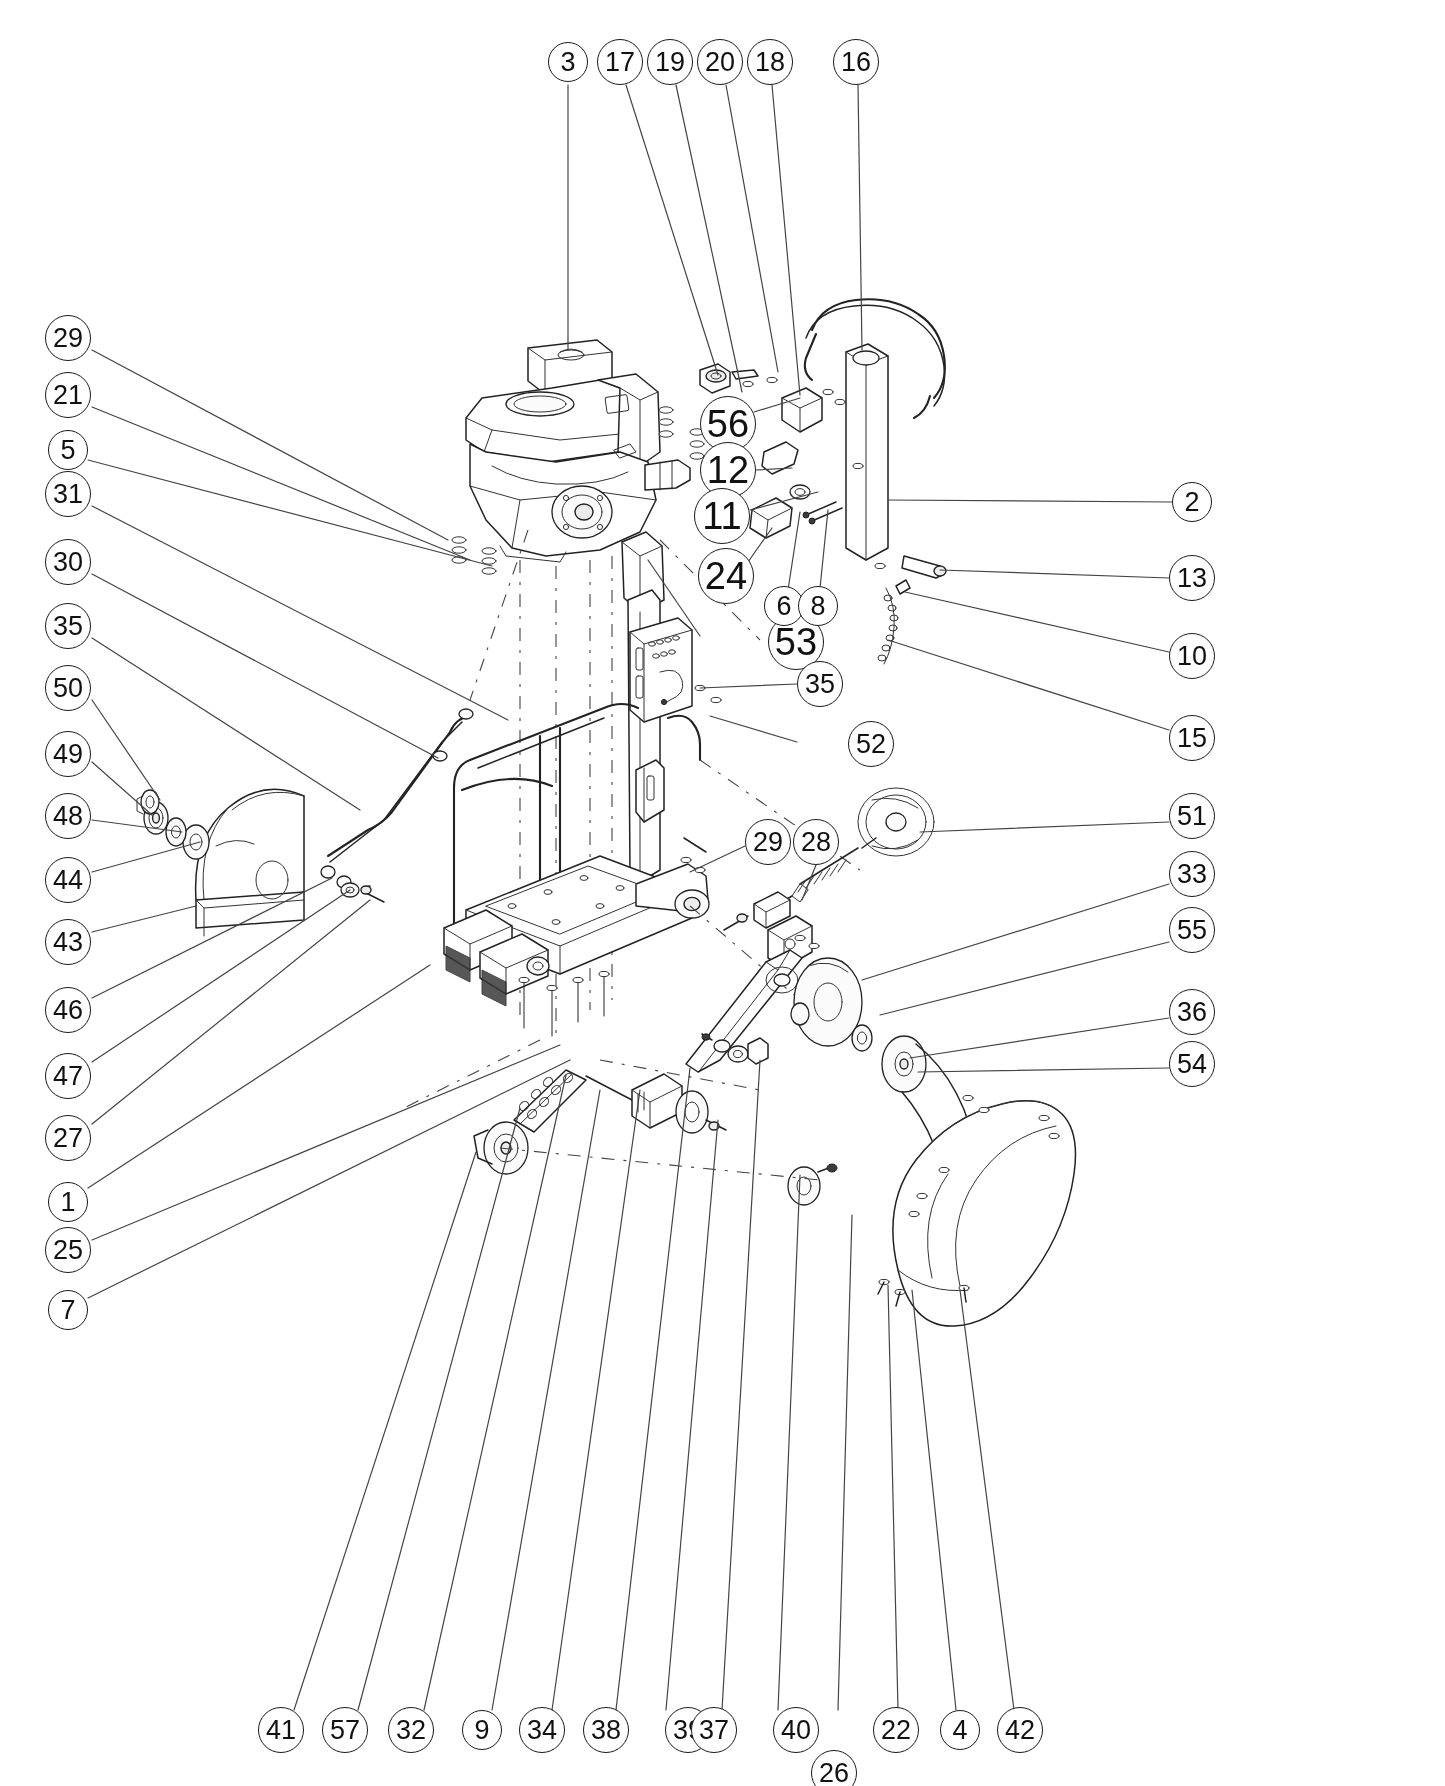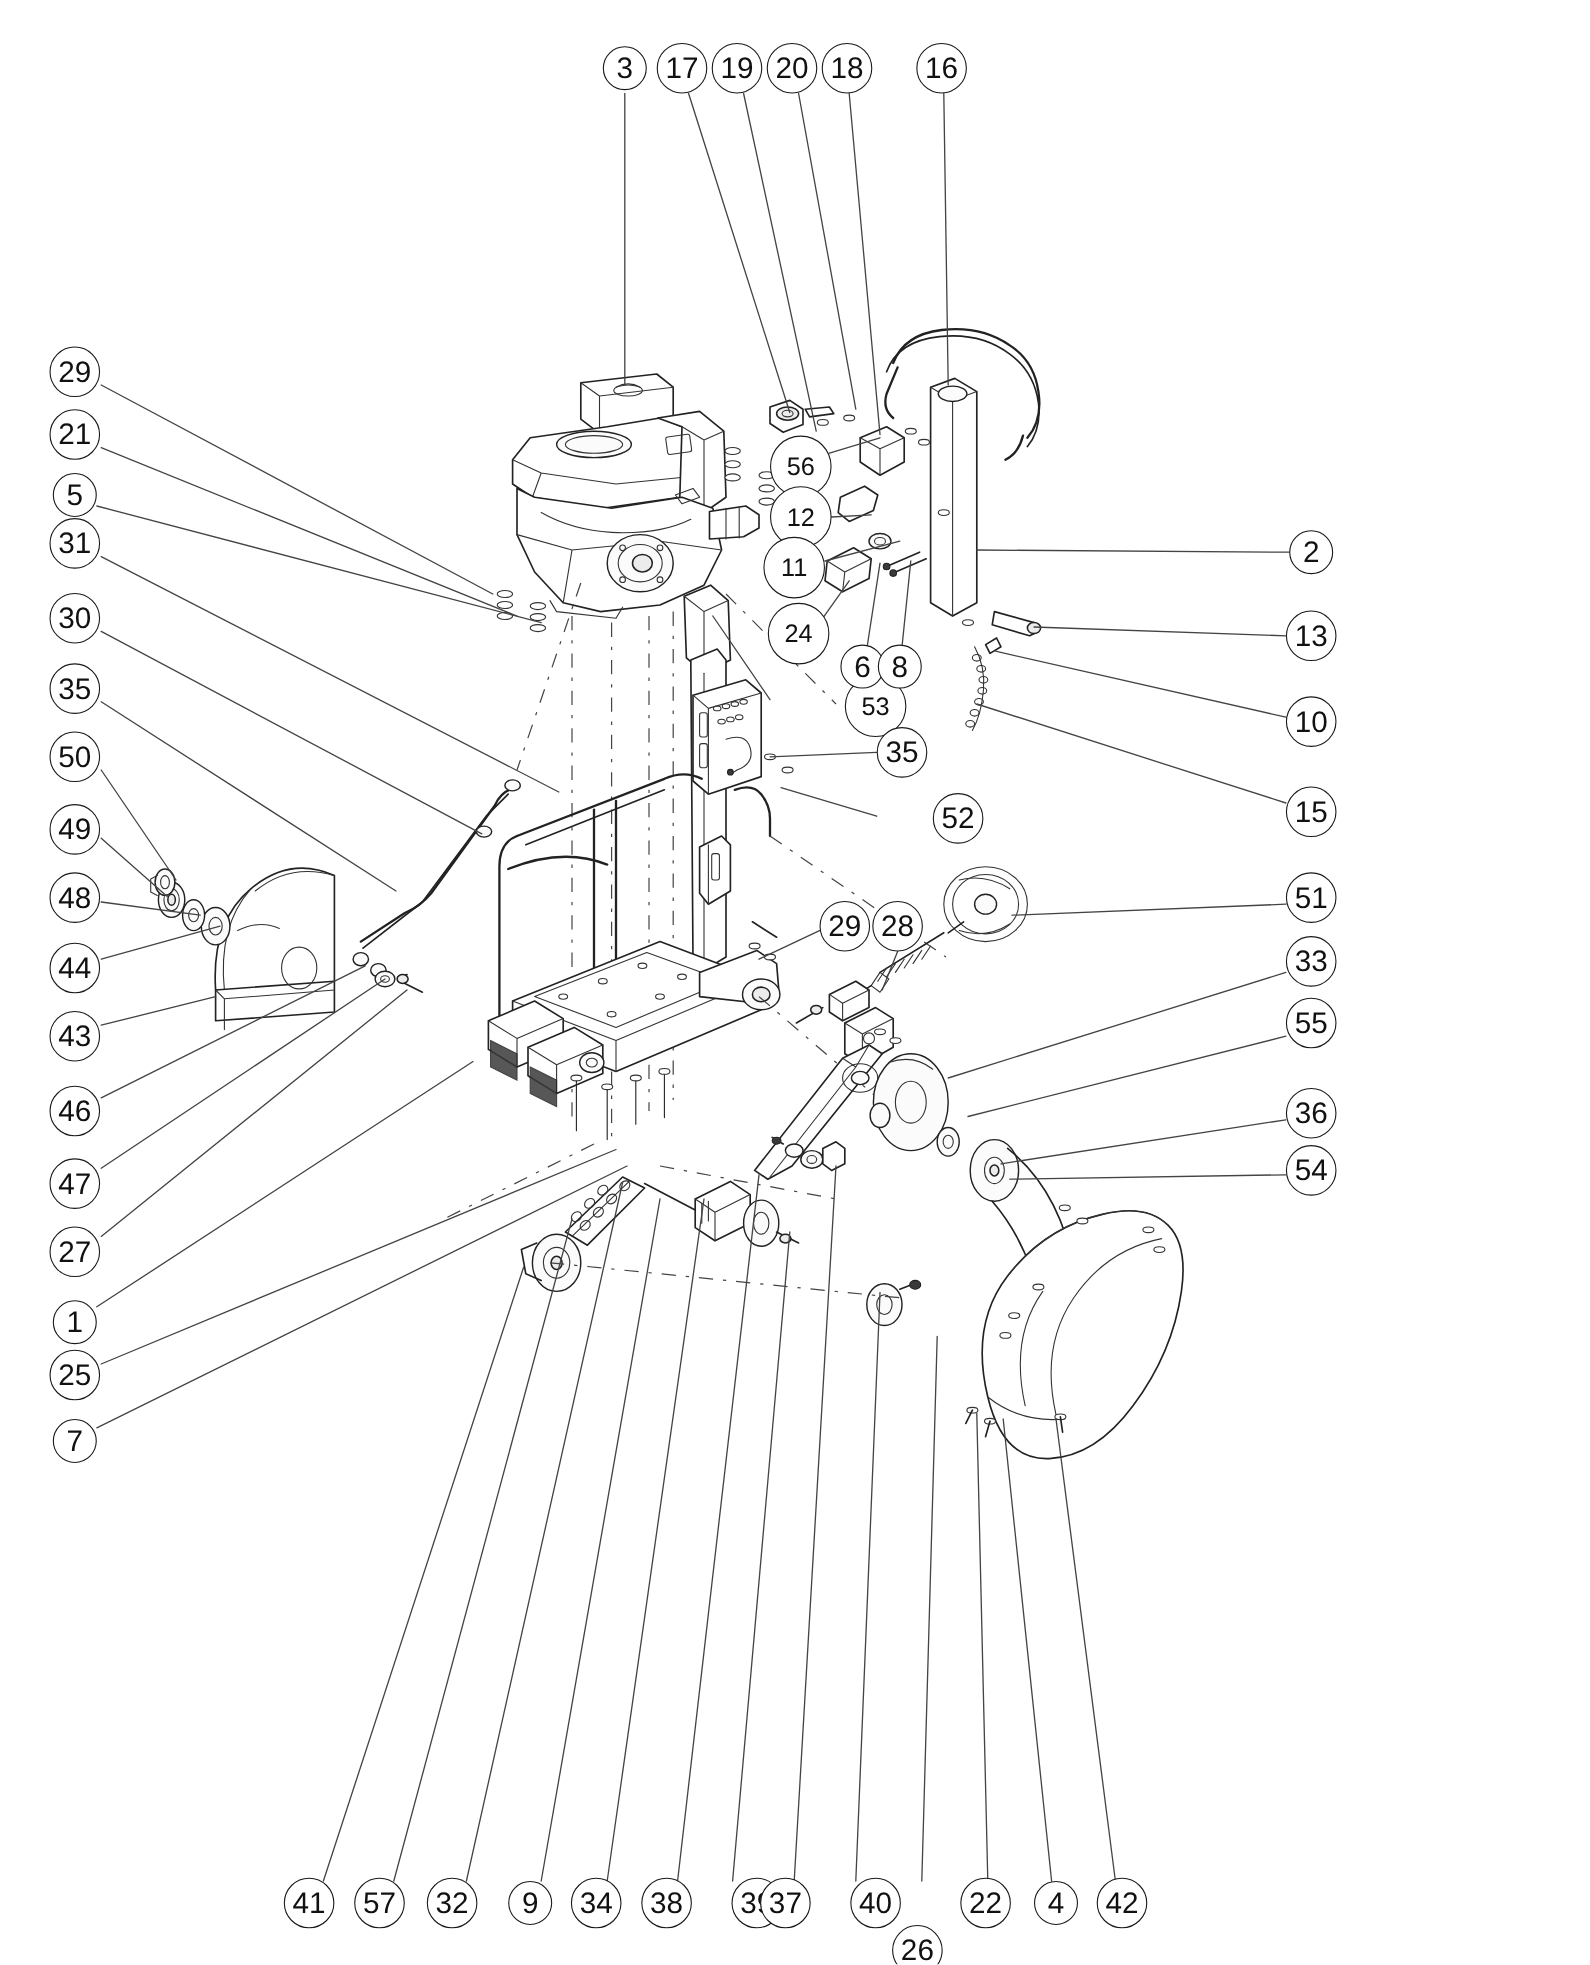--- a/index.html
+++ b/index.html
@@ -34,21 +34,21 @@
     align-items: center;
     justify-content: center;
     font-family: "Liberation Sans", sans-serif;
     color: #111111;
     box-sizing: border-box;
     line-height: 1;
     user-select: none;
   }
   .callout.w2 { width: 46px; height: 46px; font-size: 27px; margin-left: -23px; margin-top: -23px; }
   .callout.w1 { width: 40px; height: 40px; font-size: 27px; margin-left: -20px; margin-top: -20px; }
-  .callout.big { width: 56px; height: 56px; font-size: 23px; margin-left: -28px; margin-top: -28px; text-align: center; }
+  .callout.big { width: 56px; height: 56px; font-size: 38px; margin-left: -28px; margin-top: -28px; text-align: center; }
 </style>
 </head>
 <body>
 
 <div id="sheet">
 
   <svg id="artwork" viewBox="0 0 1445 1786">
     <defs>
       <style>
         .ln  { fill:none; stroke:#222; stroke-width:1.5; stroke-linecap:round; stroke-linejoin:round; }

